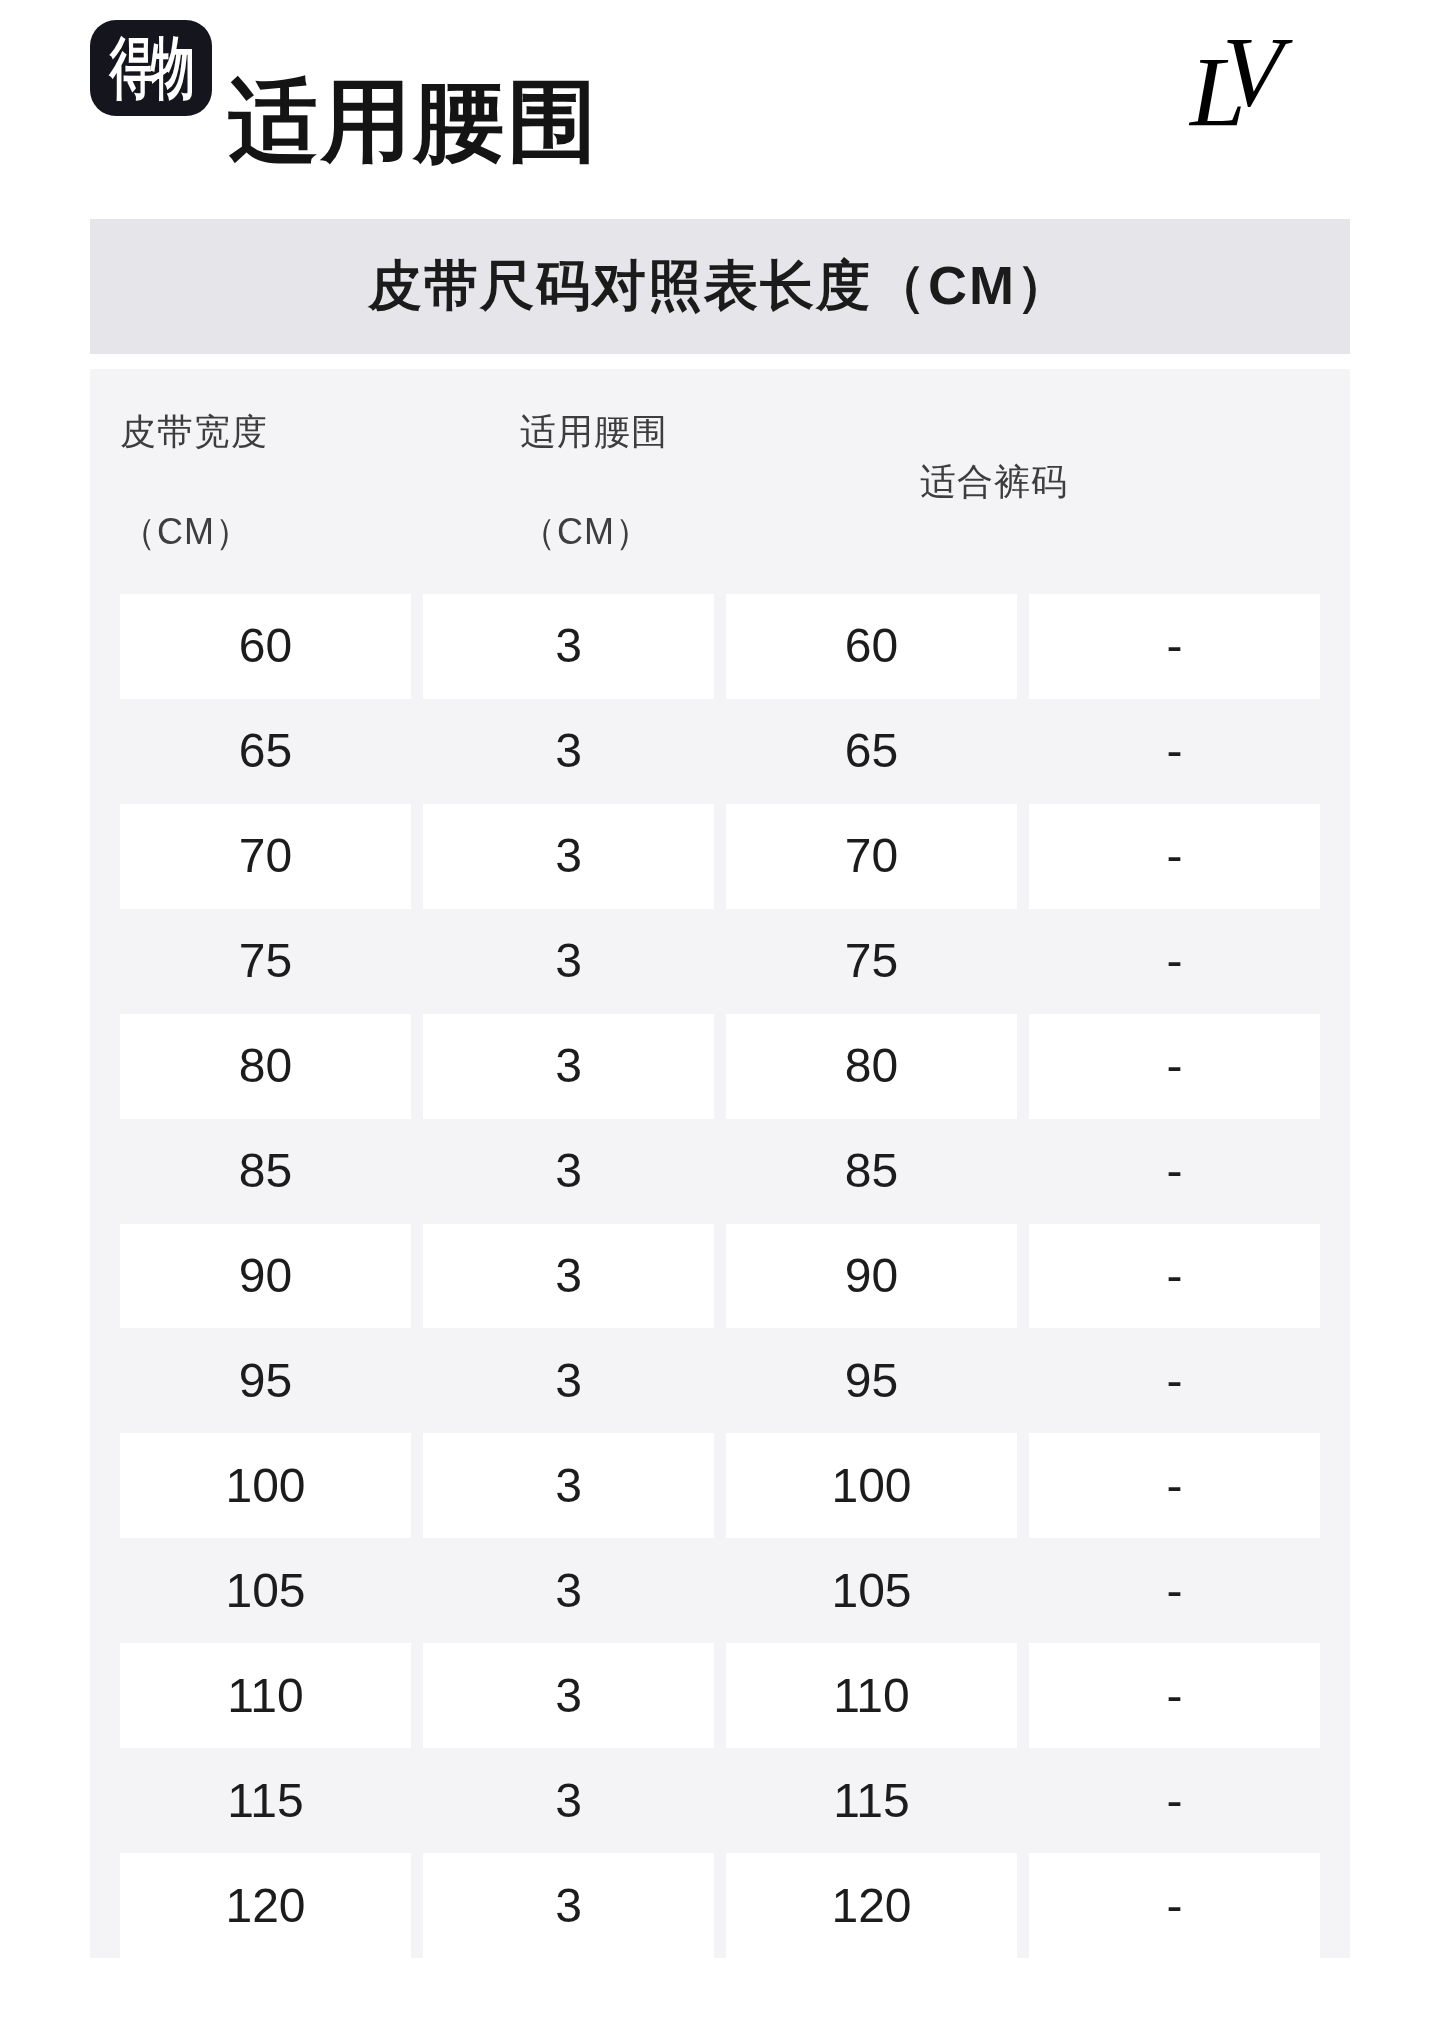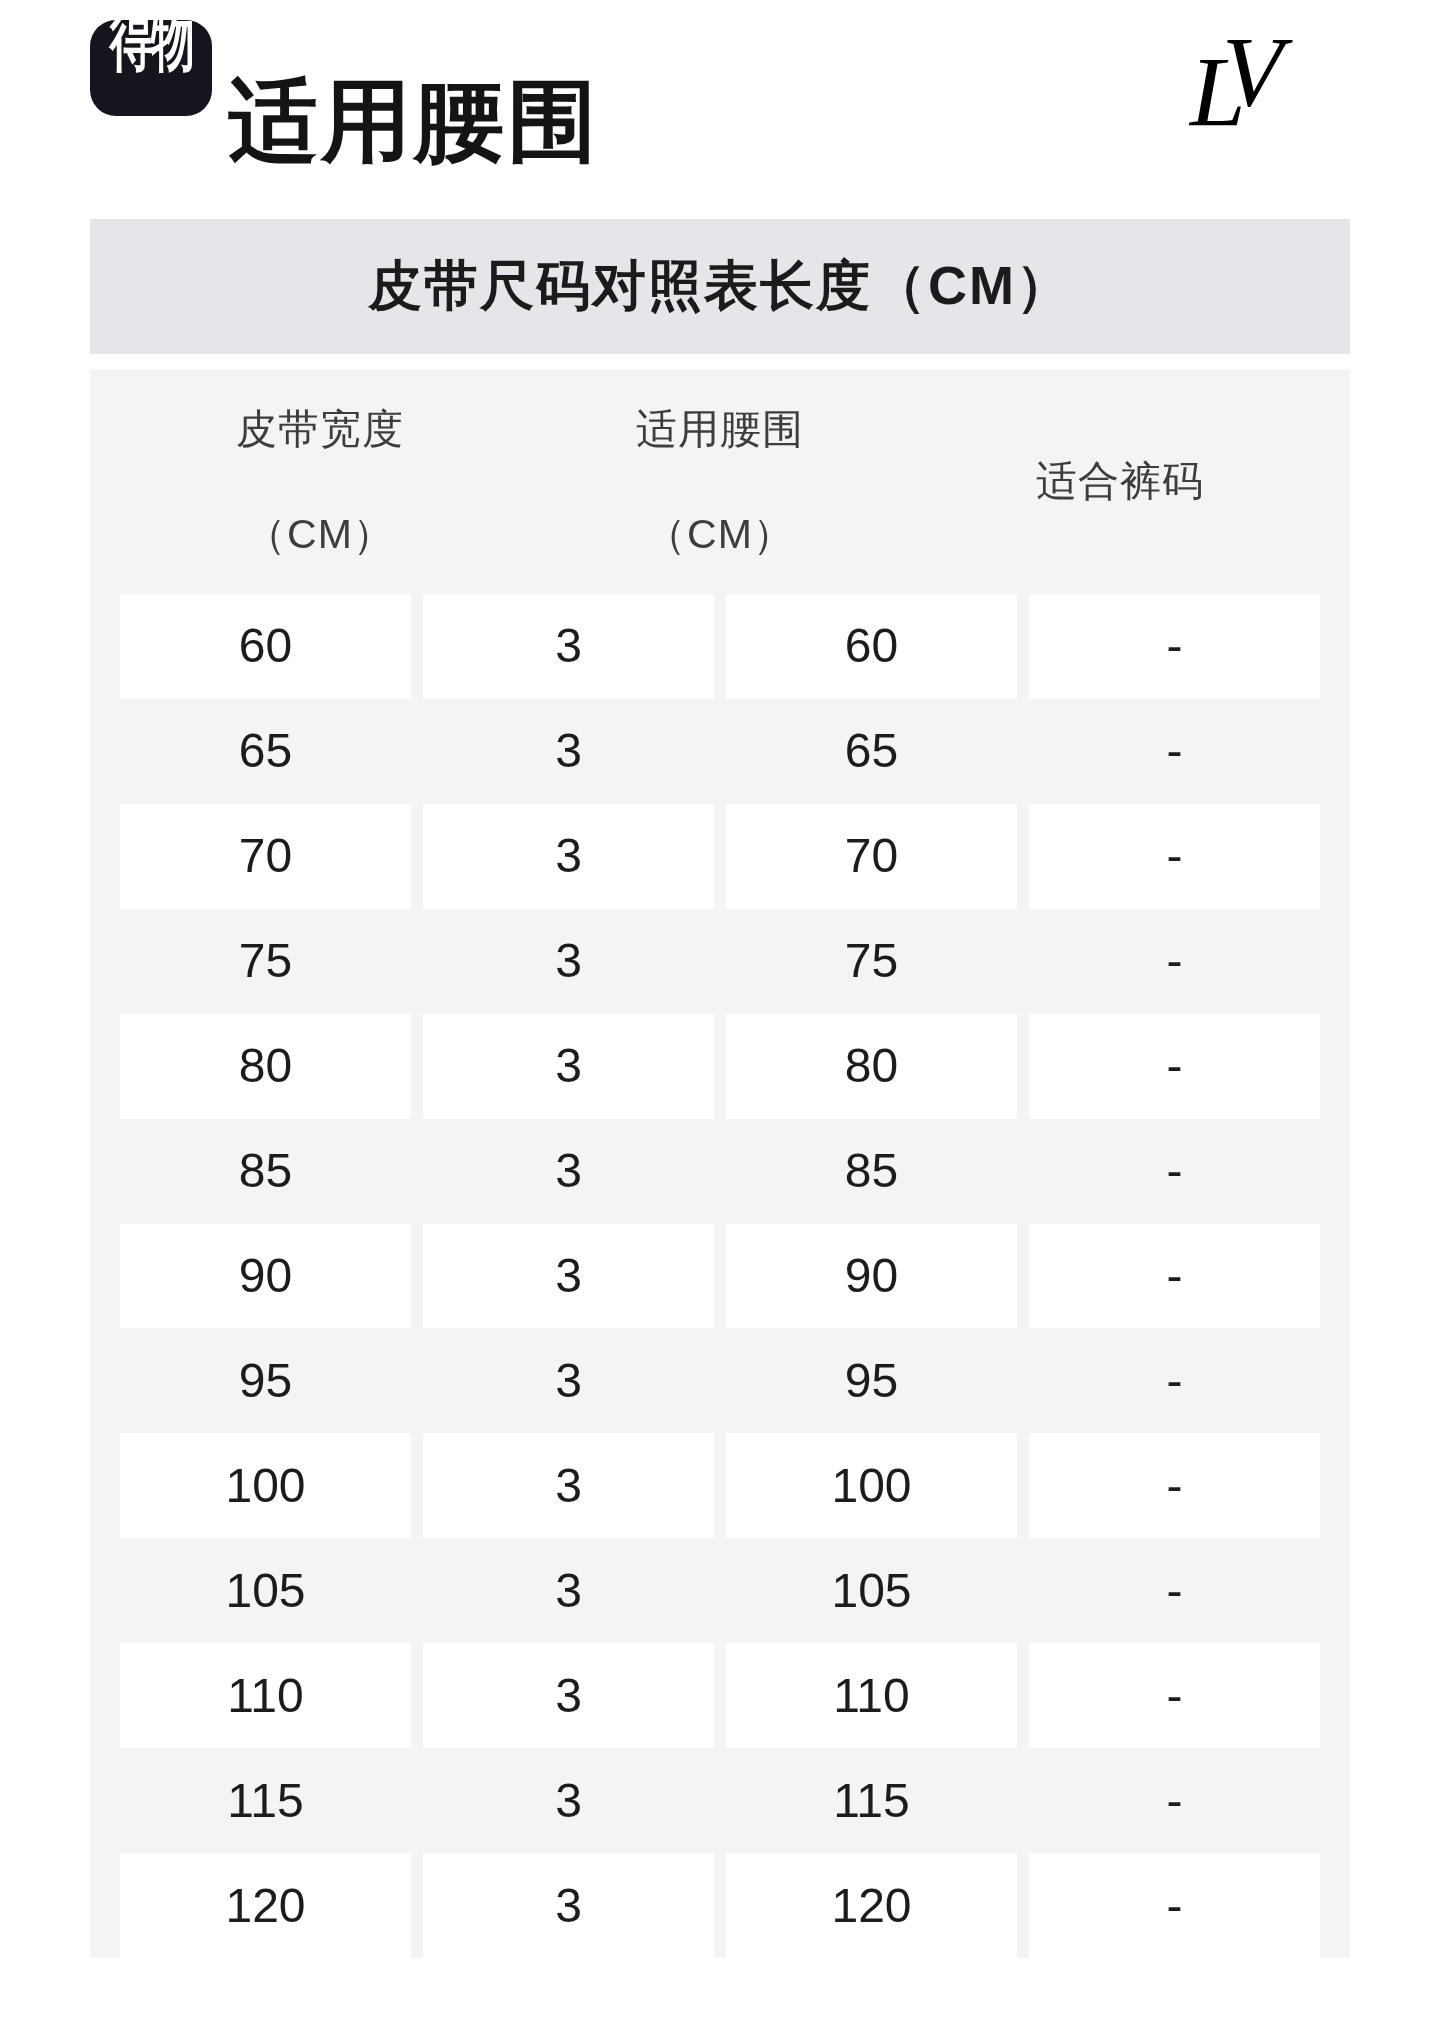--- a/index.html
+++ b/index.html
@@ -12,21 +12,21 @@
   }
 
   
   .app-header { position: absolute; left: 90px; top: 20px; width: 1260px; height: 122px; }
 
   .brand-logo {
     position: absolute; left: 0; top: 0;
     width: 122px; height: 96px;
     background: var(--logo-bg, #15151d);
     border-radius: 26px;
-    display: flex; justify-content: center;
+    display: flex; align-items: center; justify-content: center;
   }
   .brand-logo .brand-glyphs {
     color: #ffffff; font-weight: 700; font-size: 52px; line-height: 1;
     letter-spacing: -3px;
     transform: scaleX(0.84) scaleY(1.3);
   }
 
   .page-title {
     position: absolute; left: 138px; top: 56px;
     font-size: 90px; line-height: 1; font-weight: 600;
@@ -61,23 +61,23 @@
     background: var(--panel-bg, #f4f4f7);
   }
 
   .thead {
     position: absolute; left: 30px; right: 30px; top: 0; height: 225px;
     display: flex;
   }
   .th {
     flex: 1 1 0;
     display: flex; flex-direction: column;
-    align-items: center; justify-content: center;
+    align-items: flex-start; justify-content: center;
     gap: 64px;
-    font-size: 41px; line-height: 1;
+    font-size: 36px; line-height: 1;
     color: var(--text-header, #3d3d3d);
     letter-spacing: 1px;
   }
   .th-line { white-space: nowrap; }
 
   .tbody {
     position: absolute; left: 30px; right: 30px; top: 225px; bottom: 0;
     display: flex; flex-direction: column;
   }
   .row { flex: 1 1 0; display: flex; gap: 12px; justify-content: space-between; }

